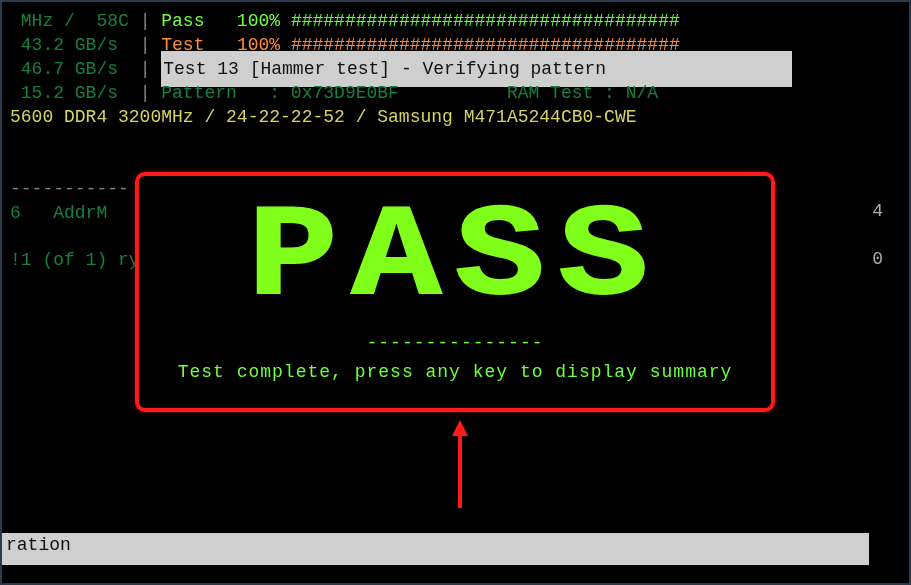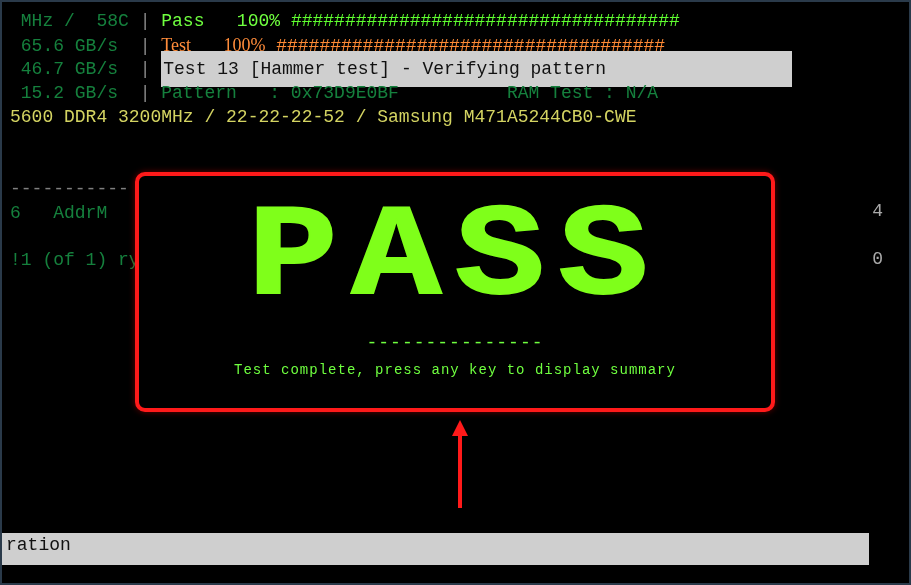--- a/index.html
+++ b/index.html
@@ -21,21 +21,21 @@
     }
     .screen {
       padding: 8px 0 0 8px;
     }
     .line {
       white-space: pre;
       height: 24px;
     }
     .col-label { color: #15803d; display: inline; }
     .col-green { color: #6fff3f; display: inline; }
-    .col-orange { color: #ff8c3a; display: inline; font-family: Liberation Serif, serif; }
+    .col-orange { color: #ff8c3a; display: inline; }
     .col-hash-green { color: #5fff2f; display: inline; }
     .col-hash-orange { color: #ff8a35; display: inline; }
     .sep { color: #888; display: inline; }
     .inv {
       background: #cfcfcf;
       color: #111;
       display: inline;
       padding: 8px 2px;
     }
     .yellow { color: #d4d462; }
@@ -65,21 +65,21 @@
       -webkit-text-stroke: 2px #7fff1a;
     }
     .pass-sep {
       color: #6fff3f;
       font-size: 18px;
       margin-top: 8px;
       letter-spacing: 1px;
     }
     .pass-msg {
       color: #6fff3f;
-      font-size: 14px;
+      font-size: 18px;
       margin-top: 6px;
       letter-spacing: 1px;
     }
 
     .arrow {
       position: absolute;
       left: 448px;
       top: 418px;
       width: 20px;
       height: 80px;
@@ -106,24 +106,24 @@
       color: #aaa;
     }
     .rn1 { top: 198px; }
     .rn2 { top: 246px; }
   </style>
 </head>
 <body>
 
 <div class="screen">
   <div class="line"><span class="col-label"> MHz /  58C</span><span class="sep"> | </span><span class="col-green">Pass</span><span class="sep">   </span><span class="col-green">100%</span><span class="sep"> </span><span class="col-hash-green">####################################</span></div>
-  <div class="line"><span class="col-label"> 65.6 GB/s</span><span class="sep">  | </span><span class="col-orange">Test</span><span class="sep">   </span><span class="col-orange">100%</span><span class="sep"> </span><span class="col-hash-orange">####################################</span></div>
+  <div class="line"><span class="col-label"> 43.2 GB/s</span><span class="sep">  | </span><span class="col-orange">Test</span><span class="sep">   </span><span class="col-orange">100%</span><span class="sep"> </span><span class="col-hash-orange">####################################</span></div>
   <div class="line"><span class="col-label"> 46.7 GB/s</span><span class="sep">  | </span><span class="inv">Test 13 [Hammer test] - Verifying pattern                 </span></div>
   <div class="line"><span class="col-label"> 15.2 GB/s</span><span class="sep">  | </span><span class="col-label">Pattern   : 0x73D9E0BF          RAM Test : N/A</span></div>
-  <div class="line yellow">5600 DDR4 3200MHz / 22-22-22-52 / Samsung M471A5244CB0-CWE</div>
+  <div class="line yellow">5600 DDR4 3200MHz / 24-22-22-52 / Samsung M471A5244CB0-CWE</div>
   <div class="line"></div>
   <div class="line"></div>
   <div class="line dim">-----------</div>
   <div class="line col-label">6   AddrM</div>
   <div class="line"></div>
   <div class="line col-label">!1 (of 1)</div>
   <div class="line col-label">ry - this</div>
 </div>
 
 <span class="right-nums rn1">4</span>

